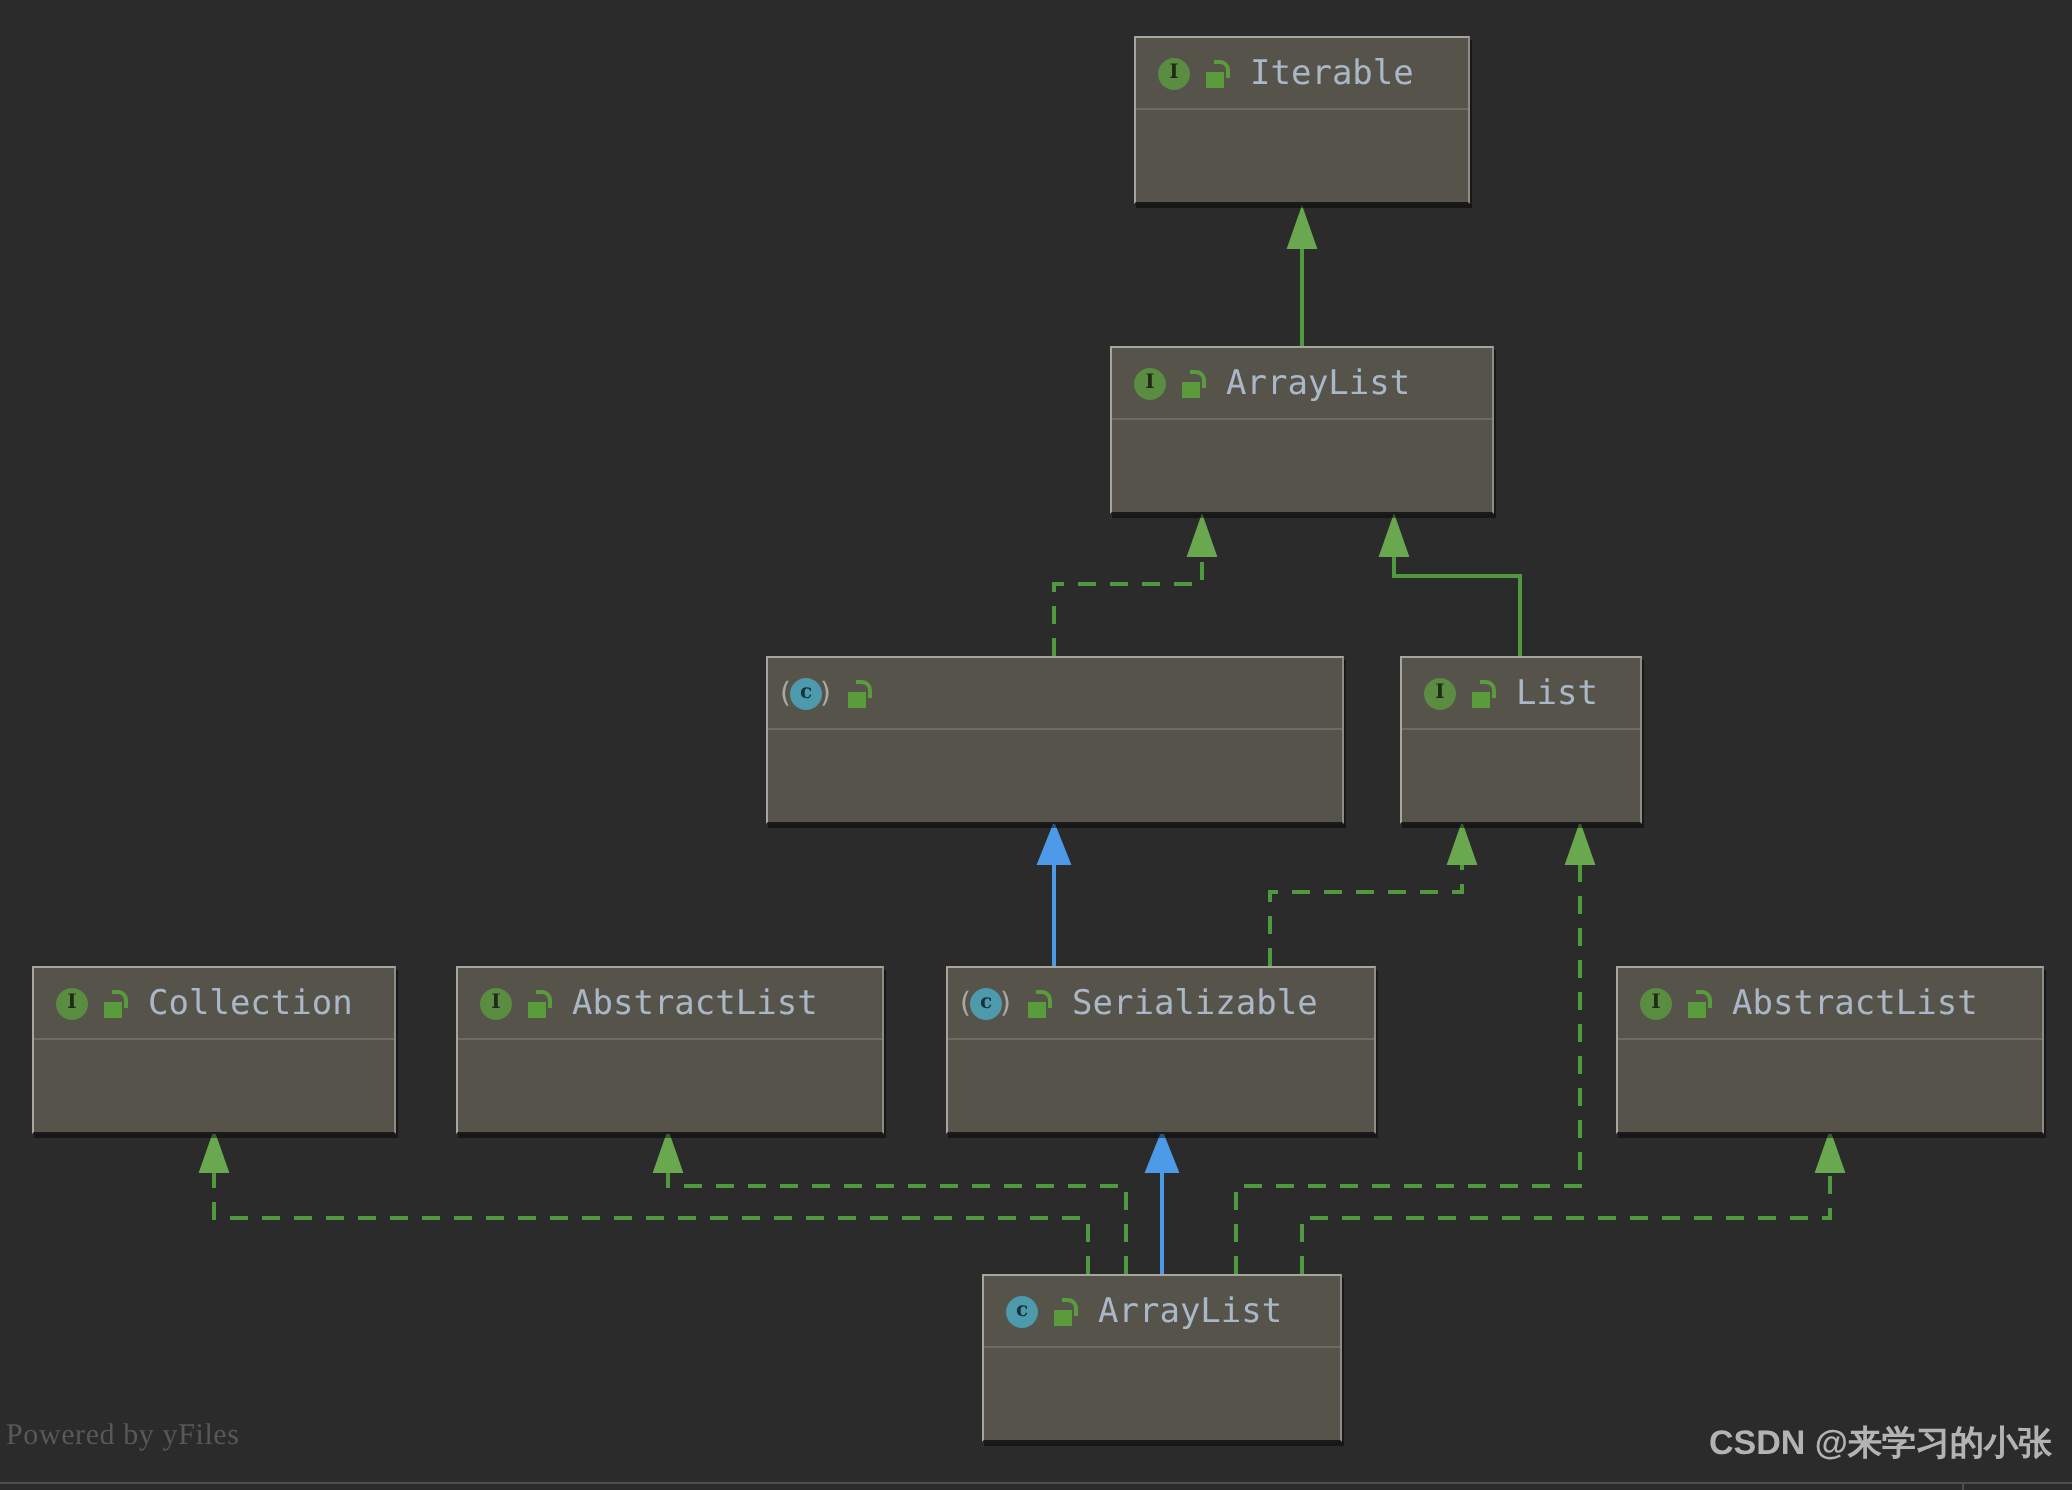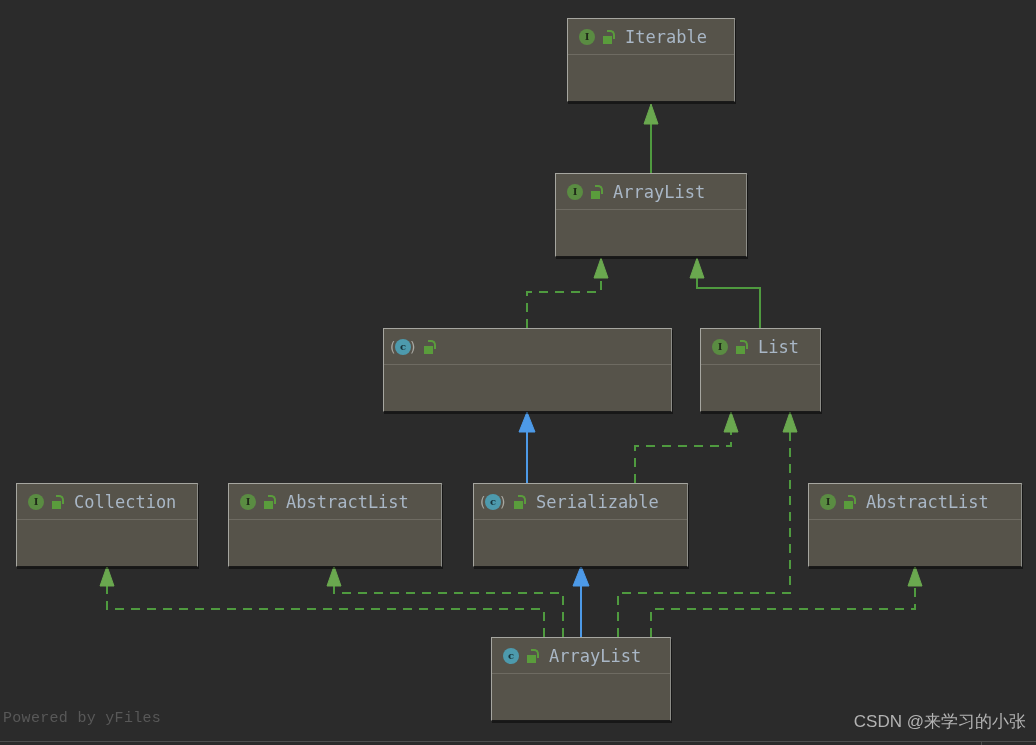--- a/index.html
+++ b/index.html
@@ -122,32 +122,33 @@
     font-family: "DejaVu Sans Mono", monospace;
     font-size: 17px;
     color: #a9b7c6;
     white-space: nowrap;
     letter-spacing: 0px;
   }
   #footer-yfiles {
     position: absolute;
     left: 3px;
     bottom: 18px;
-    font-family: Liberation Mono, monospace;
+    font-family: Liberation Serif, serif;
     font-size: 15px;
     color: #585858;
     letter-spacing: 0.3px;
   }
   #watermark {
     position: absolute;
     right: 10px;
     bottom: 12px;
     font-family: "Liberation Sans", sans-serif;
     font-size: 17px;
     color: #b3b3b3;
+    font-weight: bold;
   }
   #bottom-rule {
     position: absolute;
     left: 0;
     bottom: 3px;
     width: 1036px;
     height: 1px;
     background: #4e4e4e;
   }
   #bottom-tick {

